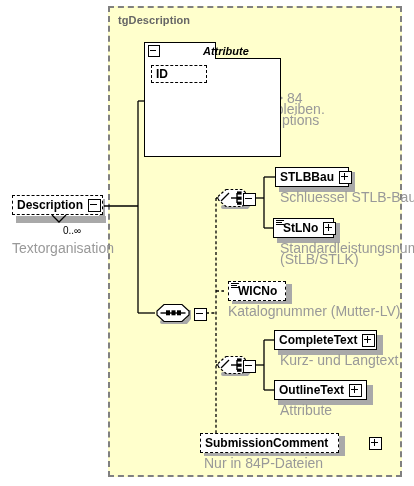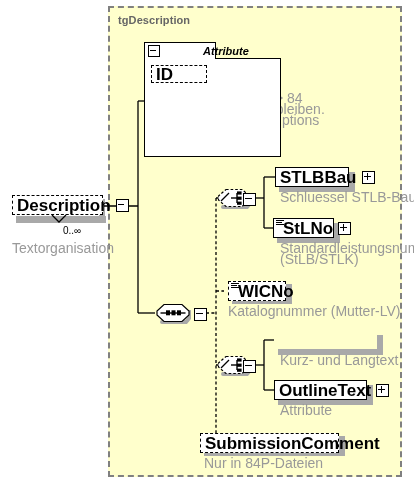--- a/index.html
+++ b/index.html
@@ -48,21 +48,21 @@
     background: #ffffff;
     border: 1.5px solid #000000;
     display: flex;
     align-items: center;
     height: 20px;
     padding: 0 4px;
     z-index: 5;
   }
   .node.optional { border-style: dashed; border-width: 1.5px; }
   .node .label {
-    font-size: 17px;
+    font-size: 12px;
     font-weight: bold;
     color: #000000;
     white-space: nowrap;
     line-height: 1;
   }
   
   .shadow {
     position: absolute;
     background: #a9a9a9;
     z-index: 1;
@@ -353,20 +353,24 @@
       <path d="M21,5 L21,15" stroke="#000" stroke-width="1.4" fill="none"></path>
       <rect x="21" y="3.4" width="4.6" height="3.2" fill="#000"></rect>
       <rect x="21" y="8.6" width="4.6" height="3.2" fill="#000"></rect>
       <rect x="21" y="13.6" width="4.6" height="3.2" fill="#000"></rect>
     </svg>
   </div>
   <div class="comp-toggle" style="left:243px; top:360px;"></div>
 
   <div class="shadow" style="left:278px; top:349px; width:105px; height:6px;"></div>
   <div class="shadow" style="left:377px; top:335px; width:6px; height:17px;"></div>
+  <div class="node" style="left:274px; top:330px; width:103px;">
+    <span class="label">CompleteText</span>
+    <span class="expander"></span>
+  </div>
   <div class="caption" style="left:280px; top:355px;">Kurz- und Langtext</div>
 
   <div class="shadow" style="left:278px; top:399px; width:95px; height:6px;"></div>
   <div class="shadow" style="left:367px; top:385px; width:6px; height:17px;"></div>
   <div class="node" style="left:274px; top:380px; width:93px;justify-content:space-between;">
     <span class="label">OutlineText</span>
     <span class="expander"></span>
   </div>
   <div class="caption" style="left:280px; top:405px;">Attribute</div>
 

